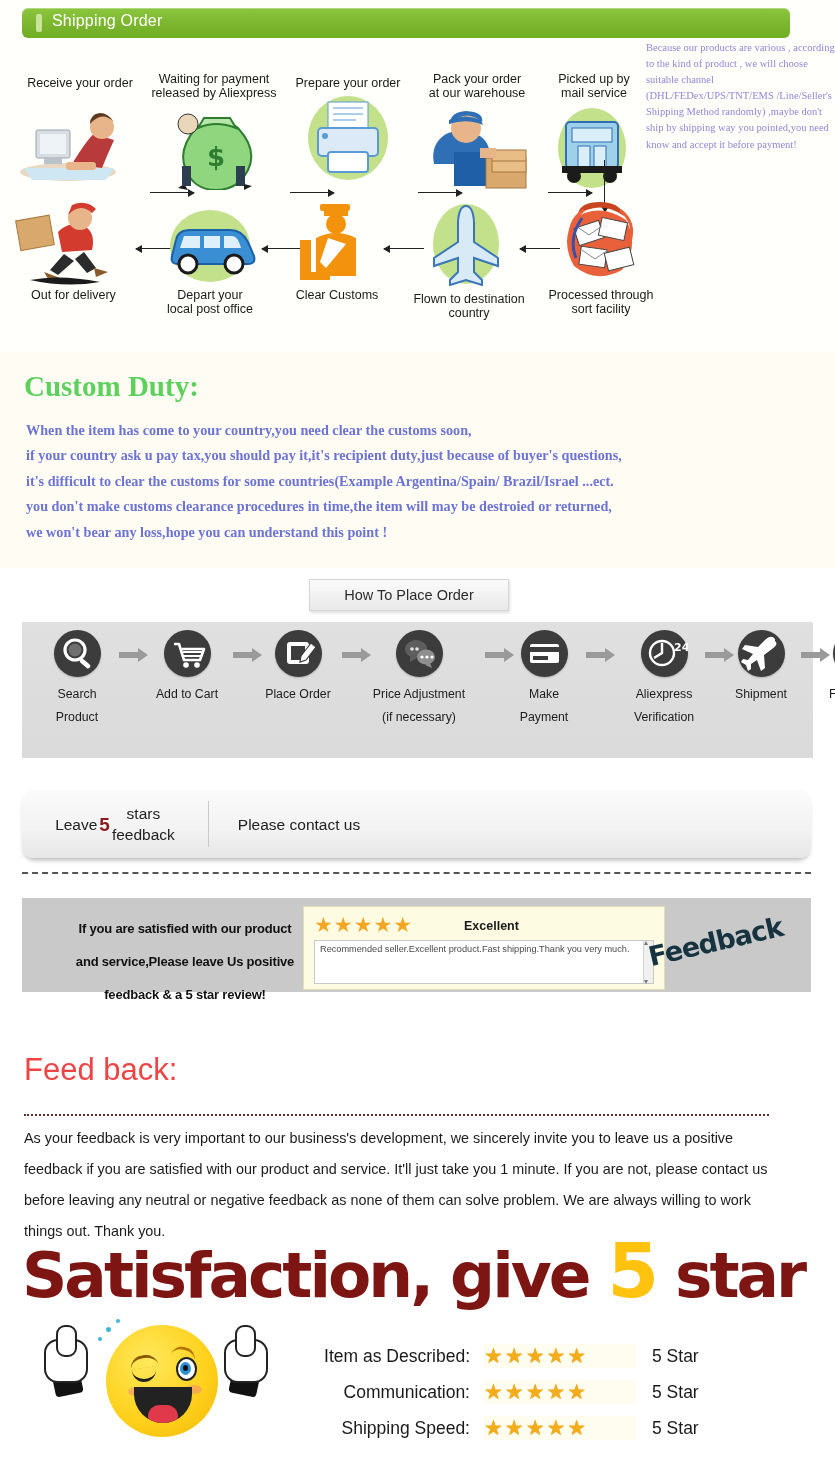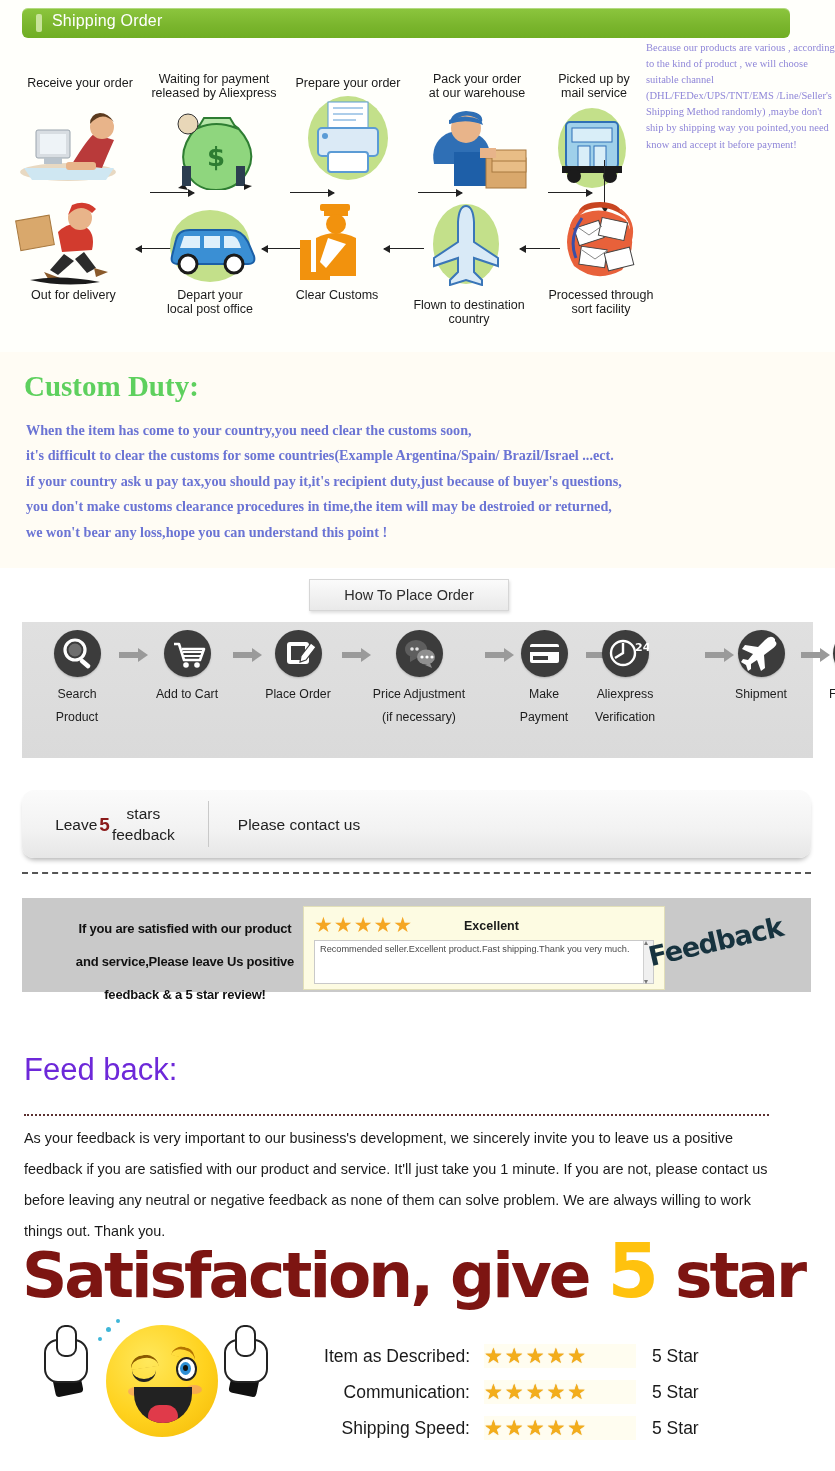--- a/index.html
+++ b/index.html
@@ -72,21 +72,21 @@
   .rcard .ta{position:absolute;left:10px;top:33px;width:338px;height:42px;background:#fff;border:1px solid #c9c9c9;}
   .rcard .ta .txt{position:absolute;left:5px;top:3px;width:310px;font-size:9.2px;color:#4a4a4a;}
   .rcard .ta .sb{position:absolute;right:0;top:0;width:9px;height:100%;background:#f0f0f0;border-left:1px solid #d0d0d0;}
   .rcard .ta .sb:before{content:"\25B4";position:absolute;top:-3px;left:0;font-size:8px;color:#777;}
   .rcard .ta .sb:after{content:"\25BE";position:absolute;bottom:-3px;left:0;font-size:8px;color:#777;}
   .fbword{position:absolute;left:625px;top:28px;font-size:27px;font-weight:bold;color:#17333f;
     transform:rotate(-13deg);font-family:"DejaVu Sans",sans-serif;letter-spacing:-1px;}
 
   
   .fb{position:absolute;left:0;top:1030px;width:835px;}
-  .fb h2{margin:0;position:absolute;left:24px;top:22px;font-size:31px;color:#6d28d9;font-weight:normal;}
+  .fb h2{margin:0;position:absolute;left:24px;top:22px;font-size:31px;color:#ef4444;font-weight:normal;}
   .fb .rule{position:absolute;left:24px;top:84px;width:745px;border-top:2px dotted #5b3030;}
   .fb .para{position:absolute;left:24px;top:93px;width:760px;font-size:14.4px;color:#1b1b1b;line-height:31px;}
 
   
   .sat{position:absolute;left:22px;top:1235px;width:760px;height:72px;}
   .sat .t{position:absolute;left:0;top:0;font-size:63px;font-weight:bold;color:#7d1512;
     font-family:"DejaVu Sans",sans-serif;letter-spacing:-3px;white-space:nowrap;line-height:72px;}
   .sat .five{color:#ffc20e;font-size:74px;}
 
   
@@ -284,21 +284,21 @@
 
       <div class="arrow-l" style="left:384px;top:50px;width:40px;"></div>
 
       <div class="node" style="left:404px;top:0;width:130px;">
         <div style="position:relative;height:88px;">
           <svg viewBox="0 0 130 88" width="130" height="88">
             <ellipse cx="62" cy="46" rx="33" ry="40" fill="#c3e08a"></ellipse>
             <path d="M62 8 q7 0 8 16 l0 20 l24 16 l0 8 l-24 -8 l0 14 l8 8 l0 5 l-16 -5 l-16 5 l0 -5 l8 -8 l0 -14 l-24 8 l0 -8 l24 -16 l0 -20 q1 -16 8 -16z" fill="#d9eaf7" stroke="#3a76b8" stroke-width="2"></path>
           </svg>
         </div>
-        <div class="cap" style="white-space:pre-line;margin-top:12px;">Flown to destination
+        <div class="cap" style="white-space:pre-line;margin-top:6px;">Flown to destination
 country</div>
       </div>
 
       <div class="arrow-l" style="left:520px;top:50px;width:40px;"></div>
 
       <div class="node" style="left:536px;top:0;width:130px;">
         <div style="position:relative;height:88px;">
           <svg viewBox="0 0 130 88" width="130" height="88">
             <path d="M38 20 q26 -16 52 2 q14 26 -4 50 q-26 14 -48 -4 q-14 -24 0 -48z" fill="#e8613a"></path>
             <path d="M42 16 q24 -14 46 2 q-4 -14 -24 -14 q-20 0 -22 12z" fill="#c84520"></path>
@@ -315,22 +315,22 @@
         <div class="cap" style="white-space:pre-line;margin-top:2px;">Processed through
 sort facility</div>
       </div>
     </div>
   </div>
 
   <div class="duty">
     <h2>Custom Duty:</h2>
     <div class="body">
       <div>When the item has come to your country,you need clear the customs soon,</div>
+      <div>if your country ask u pay tax,you should pay it,it's recipient duty,just because of buyer's questions,</div>
       <div>it's difficult to clear the customs for some countries(Example Argentina/Spain/ Brazil/Israel ...ect.</div>
-      <div>if your country ask u pay tax,you should pay it,it's recipient duty,just because of buyer's questions,</div>
       <div>you don't make customs clearance procedures in time,the item will may be destroied or returned,</div>
       <div>we won't bear any loss,hope you can understand this point !</div>
     </div>
   </div>
 
   <div class="hto">
     <div class="hto-btn">How To Place Order</div>
 
     <div class="icon-band">
 
@@ -398,21 +398,21 @@
             <rect x="9" y="14" width="29" height="19" rx="2" fill="#fff"></rect>
             <rect x="9" y="17" width="29" height="5" fill="#3c3c3c"></rect>
             <rect x="12" y="26" width="15" height="4" fill="#3c3c3c"></rect>
           </svg>
         </div>
         <div class="lbl">Make
 Payment</div>
       </div>
       <div class="garrow" style="left:564px;"></div>
 
-      <div class="step" style="left:553px;width:100px;">
+      <div class="step" style="left:592px;width:100px;">
         <div class="circ">
           <svg viewBox="0 0 47 47" width="47" height="47">
             <circle cx="21" cy="23" r="12" fill="none" stroke="#fff" stroke-width="2.4"></circle>
             <path d="M21 13 l0 10 l-8 5" fill="none" stroke="#fff" stroke-width="2.4"></path>
             <text x="33" y="21" font-size="11" font-family="DejaVu Sans" font-weight="bold" fill="#fff">24</text>
           </svg>
         </div>
         <div class="lbl">Aliexpress
 Verification</div>
       </div>

